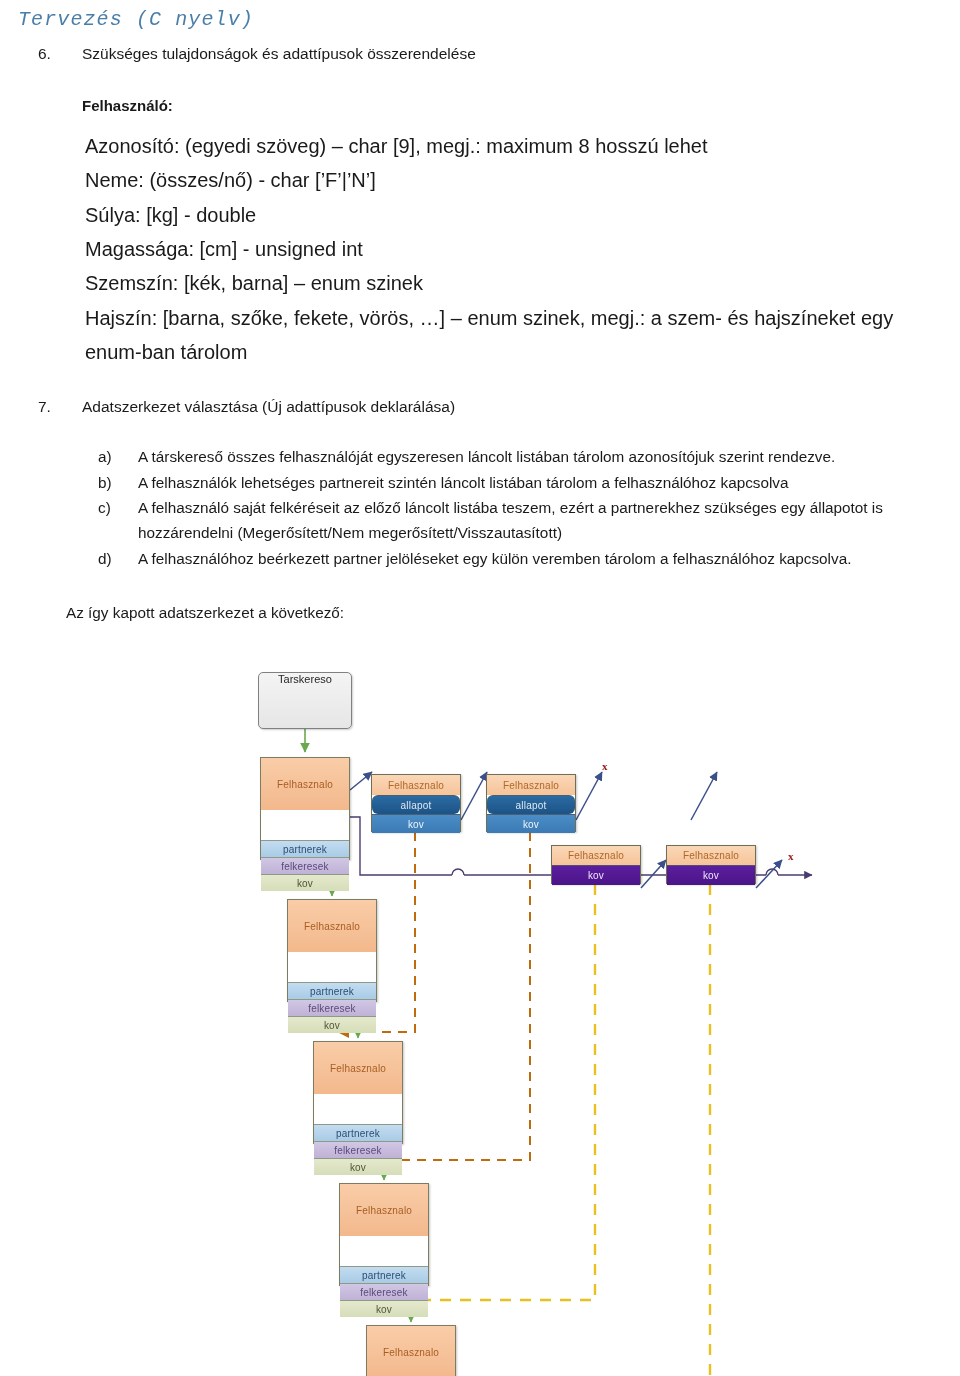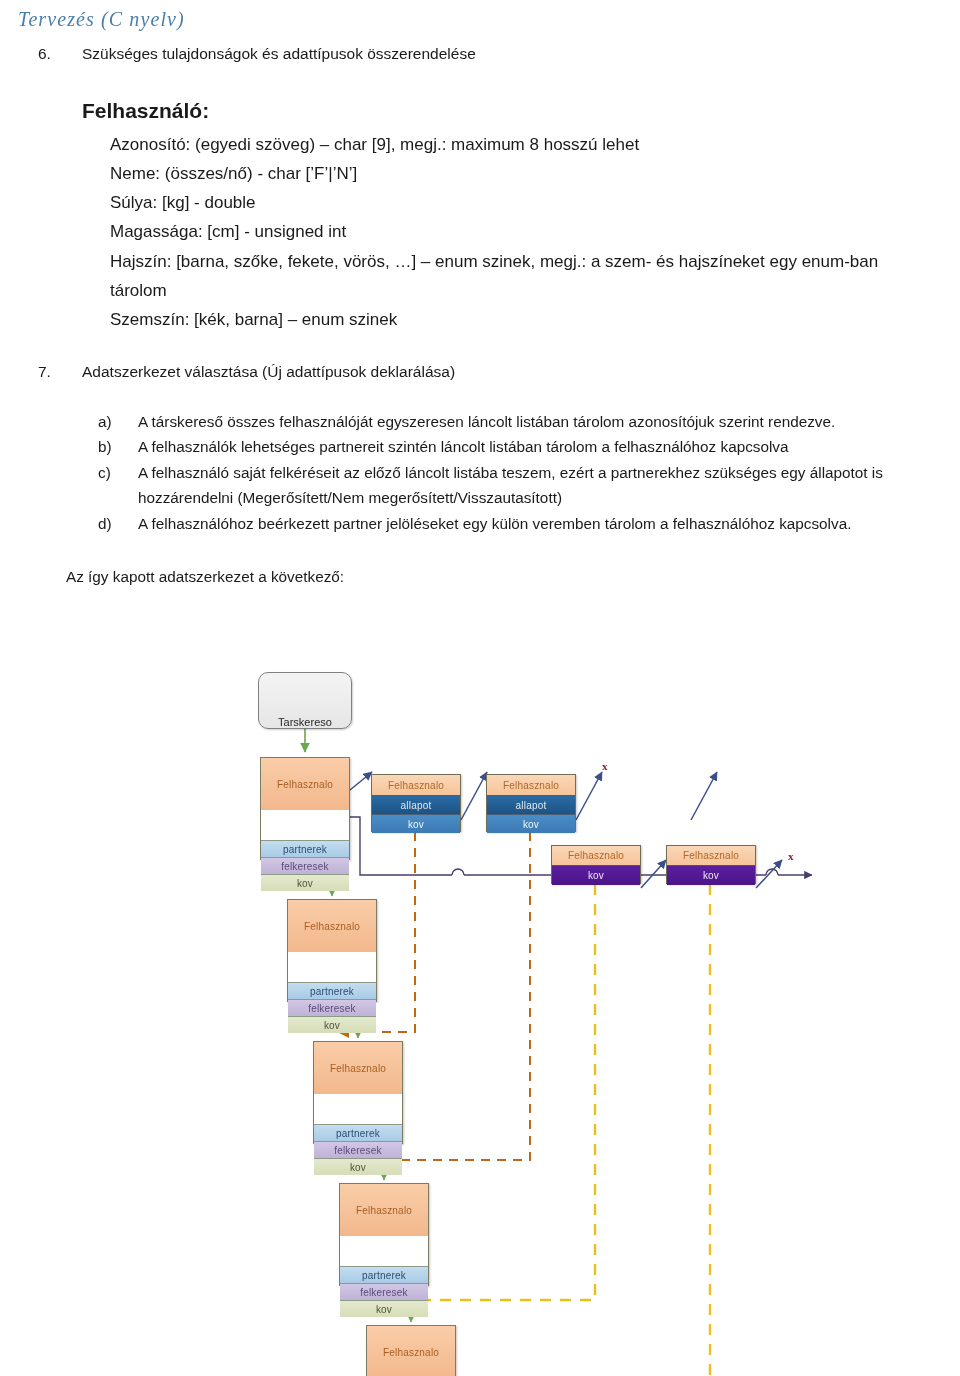--- a/index.html
+++ b/index.html
@@ -15,21 +15,21 @@
     overflow: hidden;
     font-family: "Liberation Sans", sans-serif;
     color: #1a1a1a;
   }
 
   
   .doc-header {
     position: absolute;
     left: 18px;
     top: 8px;
-    font-family: Liberation Serif, serif;
+    font-family: Liberation Mono, monospace;
     font-style: italic;
     font-size: 20px;
     letter-spacing: 1.1px;
     color: #4a7ea8;
     white-space: nowrap;
   }
 
   
   .body-text { position: absolute; left: 0; top: 42px; width: 960px; }
 
@@ -42,30 +42,30 @@
   .num-item .marker {
     position: absolute;
     left: 38px;
     top: 0;
     font-size: 15.5px;
   }
 
   .block-label {
     margin-top: 30px;
     padding-left: 82px;
-    font-size: 21px;
+    font-size: 15px;
     font-weight: bold;
     line-height: 1.5;
   }
 
   .field-list {
-    margin-top: 3px;
-    padding-left: 110px;
+    margin-top: 11px;
+    padding-left: 85px;
     padding-right: 46px;
-    font-size: 17px;
+    font-size: 20px;
     line-height: 1.72;
   }
   .field-list .field { }
 
   .sec7 { margin-top: 26px; }
 
   .alpha-list {
     margin-top: 26px;
     padding-left: 98px;
     padding-right: 32px;
@@ -118,35 +118,35 @@
 
   
   .c-user  { background: linear-gradient(#f9cda8, #f3b88c); color: #a85e22; }
   .c-part  { background: linear-gradient(#c3dcf0, #a9cbe6); color: #2a4f73; border-top: 1px solid #8d9a86; margin-top: 30px; }
   .c-felk  { background: linear-gradient(#d2c7e4, #bfb2d6); color: #5a4a7c; border-top: 1px solid #8d9a86; text-align: center; }
   .c-kovg  { background: linear-gradient(#e4e9cd, #d6ddb8); color: #4e5535; border-top: 1px solid #8d9a86; }
 
   
   .node-partner { border: 1px solid #6f6f55; }
   .c-user-s { background: linear-gradient(#fad7b7, #f6c49a); color: #b06828; }
-  .c-allapot { background: linear-gradient(#2a6ba3, #1d5385); color: #dfe9f2; border-top: 1px solid #4a5f74; }
+  .c-allapot { background: linear-gradient(#2a6ba3, #1d5385); color: #dfe9f2; border-top: 1px solid #4a5f74; border-radius: 6px; }
   .c-kovb    { background: linear-gradient(#4b8dc6, #3b7ab4); color: #eef4fa; border-top: 1px solid #4a5f74; }
 
   
   .c-kovv { background: linear-gradient(#5b1f9e, #4b1489); color: #f0e6fb; border-top: 1px solid #5b4a74; }
 
   
   .node-root {
     position: absolute;
     box-sizing: border-box;
     border: 1px solid #808080;
-    border-radius: 10px;
+    border-radius: 5px;
     background: linear-gradient(#f4f4f4, #e6e6e6);
     display: flex;
-    align-items: flex-end;
+    align-items: flex-start;
     justify-content: center;
     font-size: 11px;
     color: #262626;
     box-shadow: 1px 1px 2px rgba(0,0,0,0.2);
   }
 
   .xmark {
     position: absolute;
     font-size: 11px;
     font-weight: bold;
@@ -166,22 +166,22 @@
     <span>Szükséges tulajdonságok és adattípusok összerendelése</span>
   </div>
 
   <div class="block-label">Felhasználó:</div>
 
   <div class="field-list">
     <div class="field">Azonosító: (egyedi szöveg) – char [9], megj.: maximum 8 hosszú lehet</div>
     <div class="field">Neme: (összes/nő) - char [’F’|’N’]</div>
     <div class="field">Súlya: [kg] - double</div>
     <div class="field">Magassága: [cm] - unsigned int</div>
+    <div class="field">Szemszín: [kék, barna] – enum szinek</div>
     <div class="field">Hajszín: [barna, szőke, fekete, vörös, …] – enum szinek, megj.: a szem- és hajszíneket egy enum-ban tárolom</div>
-    <div class="field">Szemszín: [kék, barna] – enum szinek</div>
   </div>
 
   <div class="num-item sec7">
     <span class="marker">7.</span>
     <span>Adatszerkezet választása (Új adattípusok deklarálása)</span>
   </div>
 
   <div class="alpha-list">
     <div class="alpha-item">
       <span class="marker">a)</span>

